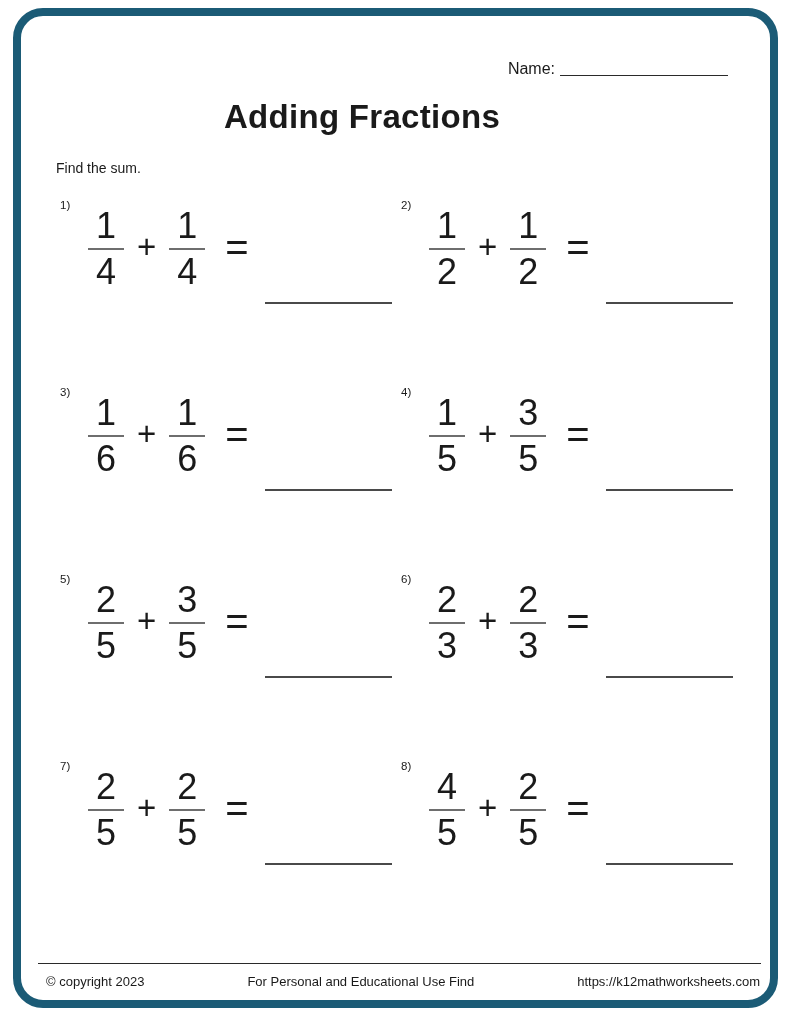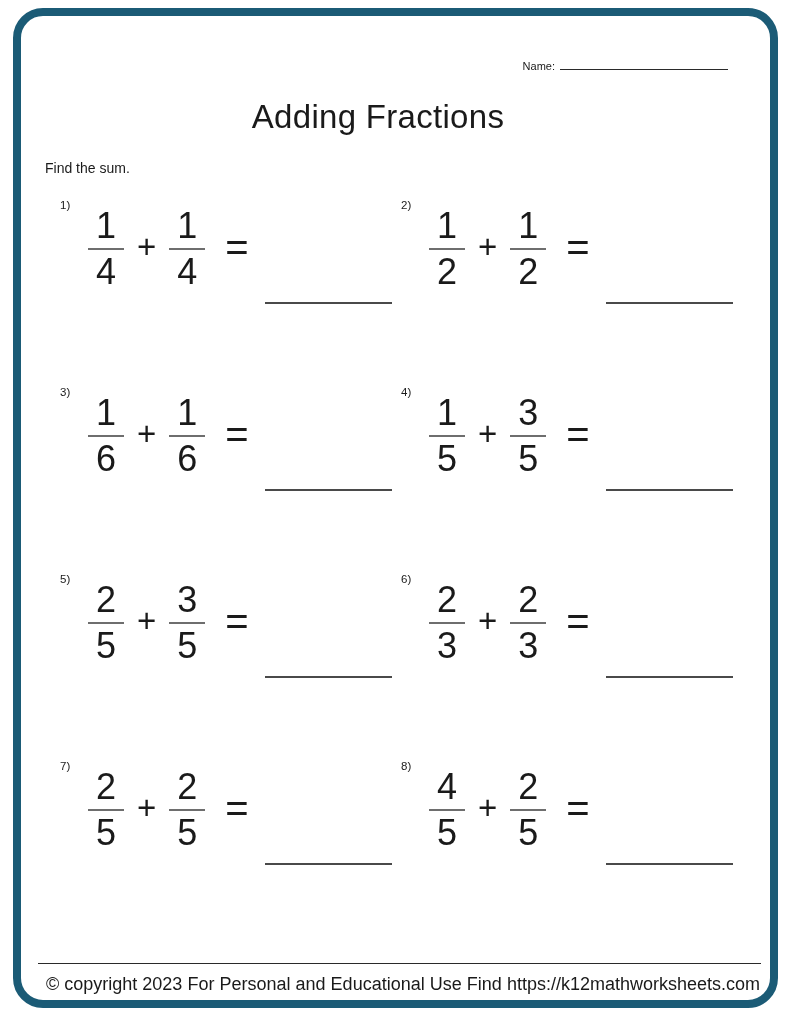--- a/index.html
+++ b/index.html
@@ -7,32 +7,32 @@
   body {
     width:800px; height:1035px; background:#ffffff; position:relative;
     font-family:"Liberation Sans", sans-serif; color:var(--ink); overflow:hidden;
   }
   .frame {
     position:absolute; box-sizing:border-box; left:13px; top:8px;
     width:765px; height:1000px;
     border:8px solid var(--frame-color); border-radius:30px;
   }
   .name-row {
-    position:absolute; top:60px; right:72px; font-size:11px;
+    position:absolute; top:60px; right:72px; font-size:16px;
     display:flex; align-items:flex-end; white-space:nowrap;
   }
   .name-line {
     display:inline-block; width:168px; height:1px;
     border-bottom:1.5px solid #2a2a2a; margin-left:5px; margin-bottom:2px;
   }
   .title {
     position:absolute; top:98px; left:0; width:724px; text-align:center;
-    font-size:33px; font-weight:normal; letter-spacing:0.3px;padding-left:16px;
-  }
-  .instruction { position:absolute; left:45px; top:160px; font-size:14px; }
+    font-size:33px; font-weight:bold; letter-spacing:0.3px;
+  }
+  .instruction { position:absolute; left:56px; top:160px; font-size:14px; }
   .problems {
     position:absolute; left:60px; top:192px;
     display:grid; grid-template-columns:341px 341px; grid-auto-rows:187px;
   }
   .problem { display:flex; align-items:flex-start; }
   .pnum { font-size:11.5px; margin-top:7px; width:20px; flex:0 0 auto; }
   .expr { display:flex; align-items:center; margin-top:16px; }
   .frac {
     display:inline-flex; flex-direction:column; align-items:center;
     font-size:36px; line-height:1; width:52px;
@@ -44,21 +44,21 @@
     width:127px; height:1px; border-bottom:2px solid #4a4a4a;
     margin-left:16px; align-self:flex-end; margin-bottom:-14px;
   }
   .footer-rule {
     position:absolute; left:38px; right:39px; top:963px;
     border-top:1.5px solid #2a2a2a;
   }
   .footer {
     position:absolute; left:46px; right:40px; top:974px;
     display:flex; justify-content:space-between; align-items:baseline;
-    font-size:18px;
+    font-size:13px;
   }
 </style>
 </head>
 <body>
 
 <div class="frame"></div>
 
 <div class="name-row">
   <span>Name:</span>
   <span class="name-line"></span>

